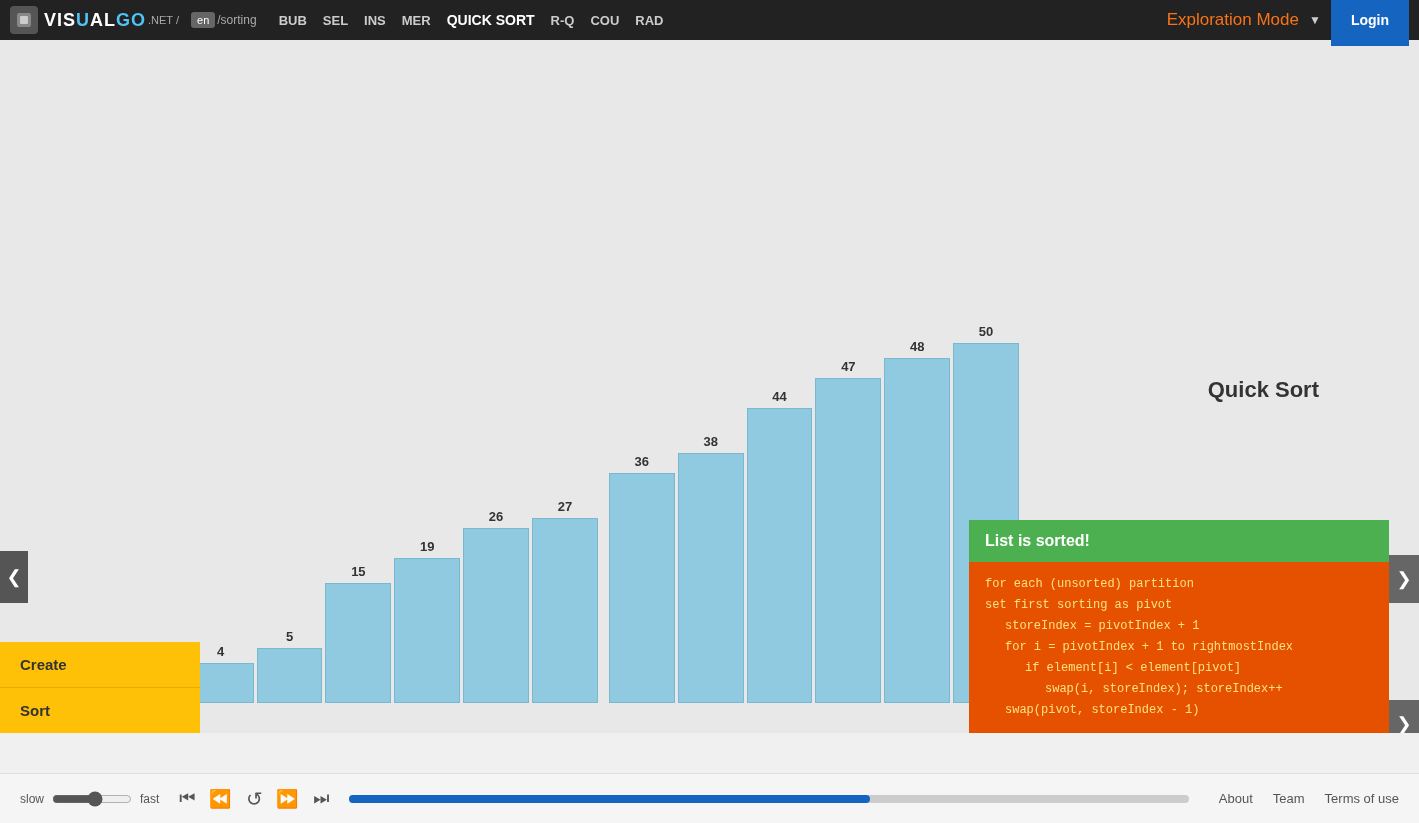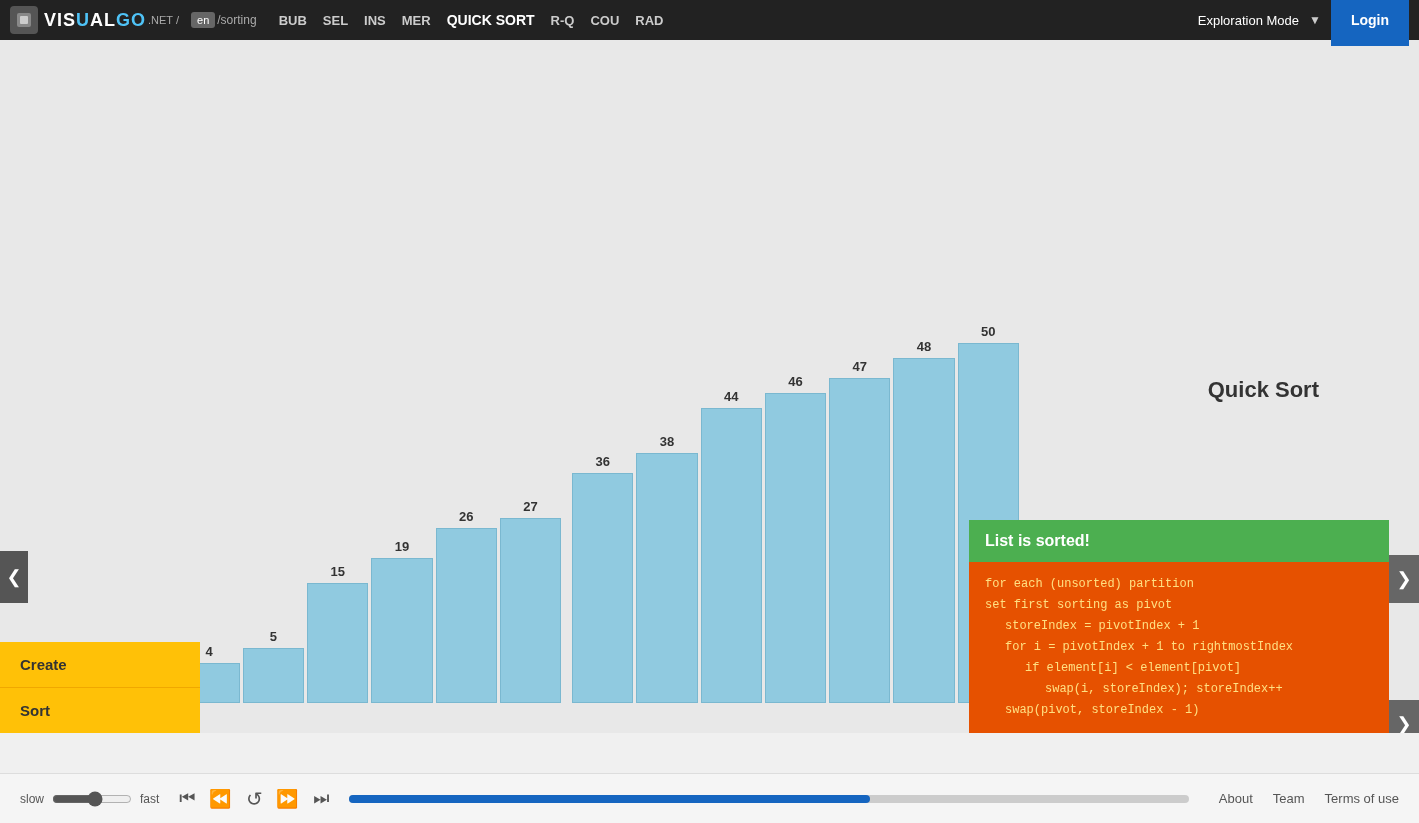--- a/index.html
+++ b/index.html
@@ -313,21 +313,21 @@
     <a class="nav-link">BUB</a>
     <a class="nav-link">SEL</a>
     <a class="nav-link">INS</a>
     <a class="nav-link">MER</a>
     <a class="nav-link active" style="color:white;font-size:14px;font-weight:bold">QUICK SORT</a>
     <a class="nav-link">R-Q</a>
     <a class="nav-link">COU</a>
     <a class="nav-link">RAD</a>
   </div>
   <div id="header-right">
-    <span id="exploration-mode" style="color:#ffffff;font-size:13px;cursor:pointer">Exploration Mode</span>
+    <span id="exploration-mode" style="color:#f97316;font-size:17px;cursor:pointer">Exploration Mode</span>
     <span style="color:#ccc;font-size:12px">▼</span>
     <button id="login-btn" style="background:#1565c0;color:white;font-size:14px;font-weight:bold;padding:0 20px;border:none;cursor:pointer;height:52px;">Login</button>
   </div>
 </div>
 
 <div id="main-area">
 
   <div id="bar-chart">
 
   <div class="bar-item" style="display: flex; flex-direction: column; align-items: center; justify-content: flex-end; flex: 1 1 0%;">
@@ -366,24 +366,20 @@
         <div class="bar-label" style="font-size: 13px; font-weight: bold; color: rgb(51, 51, 51); margin-bottom: 4px;">36</div>
         <div class="bar-rect" style="background: rgb(144, 202, 224); width: 100%; height: 230px; border: 1px solid rgb(122, 184, 208);"></div>
       </div>
       <div class="bar-item" style="display: flex; flex-direction: column; align-items: center; justify-content: flex-end; flex: 1 1 0%;">
         <div class="bar-label" style="font-size: 13px; font-weight: bold; color: rgb(51, 51, 51); margin-bottom: 4px;">38</div>
         <div class="bar-rect" style="background: rgb(144, 202, 224); width: 100%; height: 250px; border: 1px solid rgb(122, 184, 208);"></div>
       </div>
       <div class="bar-item" style="display: flex; flex-direction: column; align-items: center; justify-content: flex-end; flex: 1 1 0%;">
         <div class="bar-label" style="font-size: 13px; font-weight: bold; color: rgb(51, 51, 51); margin-bottom: 4px;">44</div>
         <div class="bar-rect" style="background: rgb(144, 202, 224); width: 100%; height: 295px; border: 1px solid rgb(122, 184, 208);"></div>
-      </div>
-      <div class="bar-item" style="display: flex; flex-direction: column; align-items: center; justify-content: flex-end; flex: 1 1 0%;">
-        <div class="bar-label" style="font-size: 13px; font-weight: bold; color: rgb(51, 51, 51); margin-bottom: 4px;">46</div>
-        <div class="bar-rect" style="background: rgb(144, 202, 224); width: 100%; height: 310px; border: 1px solid rgb(122, 184, 208);"></div>
       </div>
       <div class="bar-item" style="display: flex; flex-direction: column; align-items: center; justify-content: flex-end; flex: 1 1 0%;">
         <div class="bar-label" style="font-size: 13px; font-weight: bold; color: rgb(51, 51, 51); margin-bottom: 4px;">47</div>
         <div class="bar-rect" style="background: rgb(144, 202, 224); width: 100%; height: 325px; border: 1px solid rgb(122, 184, 208);"></div>
       </div>
       <div class="bar-item" style="display: flex; flex-direction: column; align-items: center; justify-content: flex-end; flex: 1 1 0%;">
         <div class="bar-label" style="font-size: 13px; font-weight: bold; color: rgb(51, 51, 51); margin-bottom: 4px;">48</div>
         <div class="bar-rect" style="background: rgb(144, 202, 224); width: 100%; height: 345px; border: 1px solid rgb(122, 184, 208);"></div>
       </div>
       <div class="bar-item" style="display: flex; flex-direction: column; align-items: center; justify-content: flex-end; flex: 1 1 0%;">

